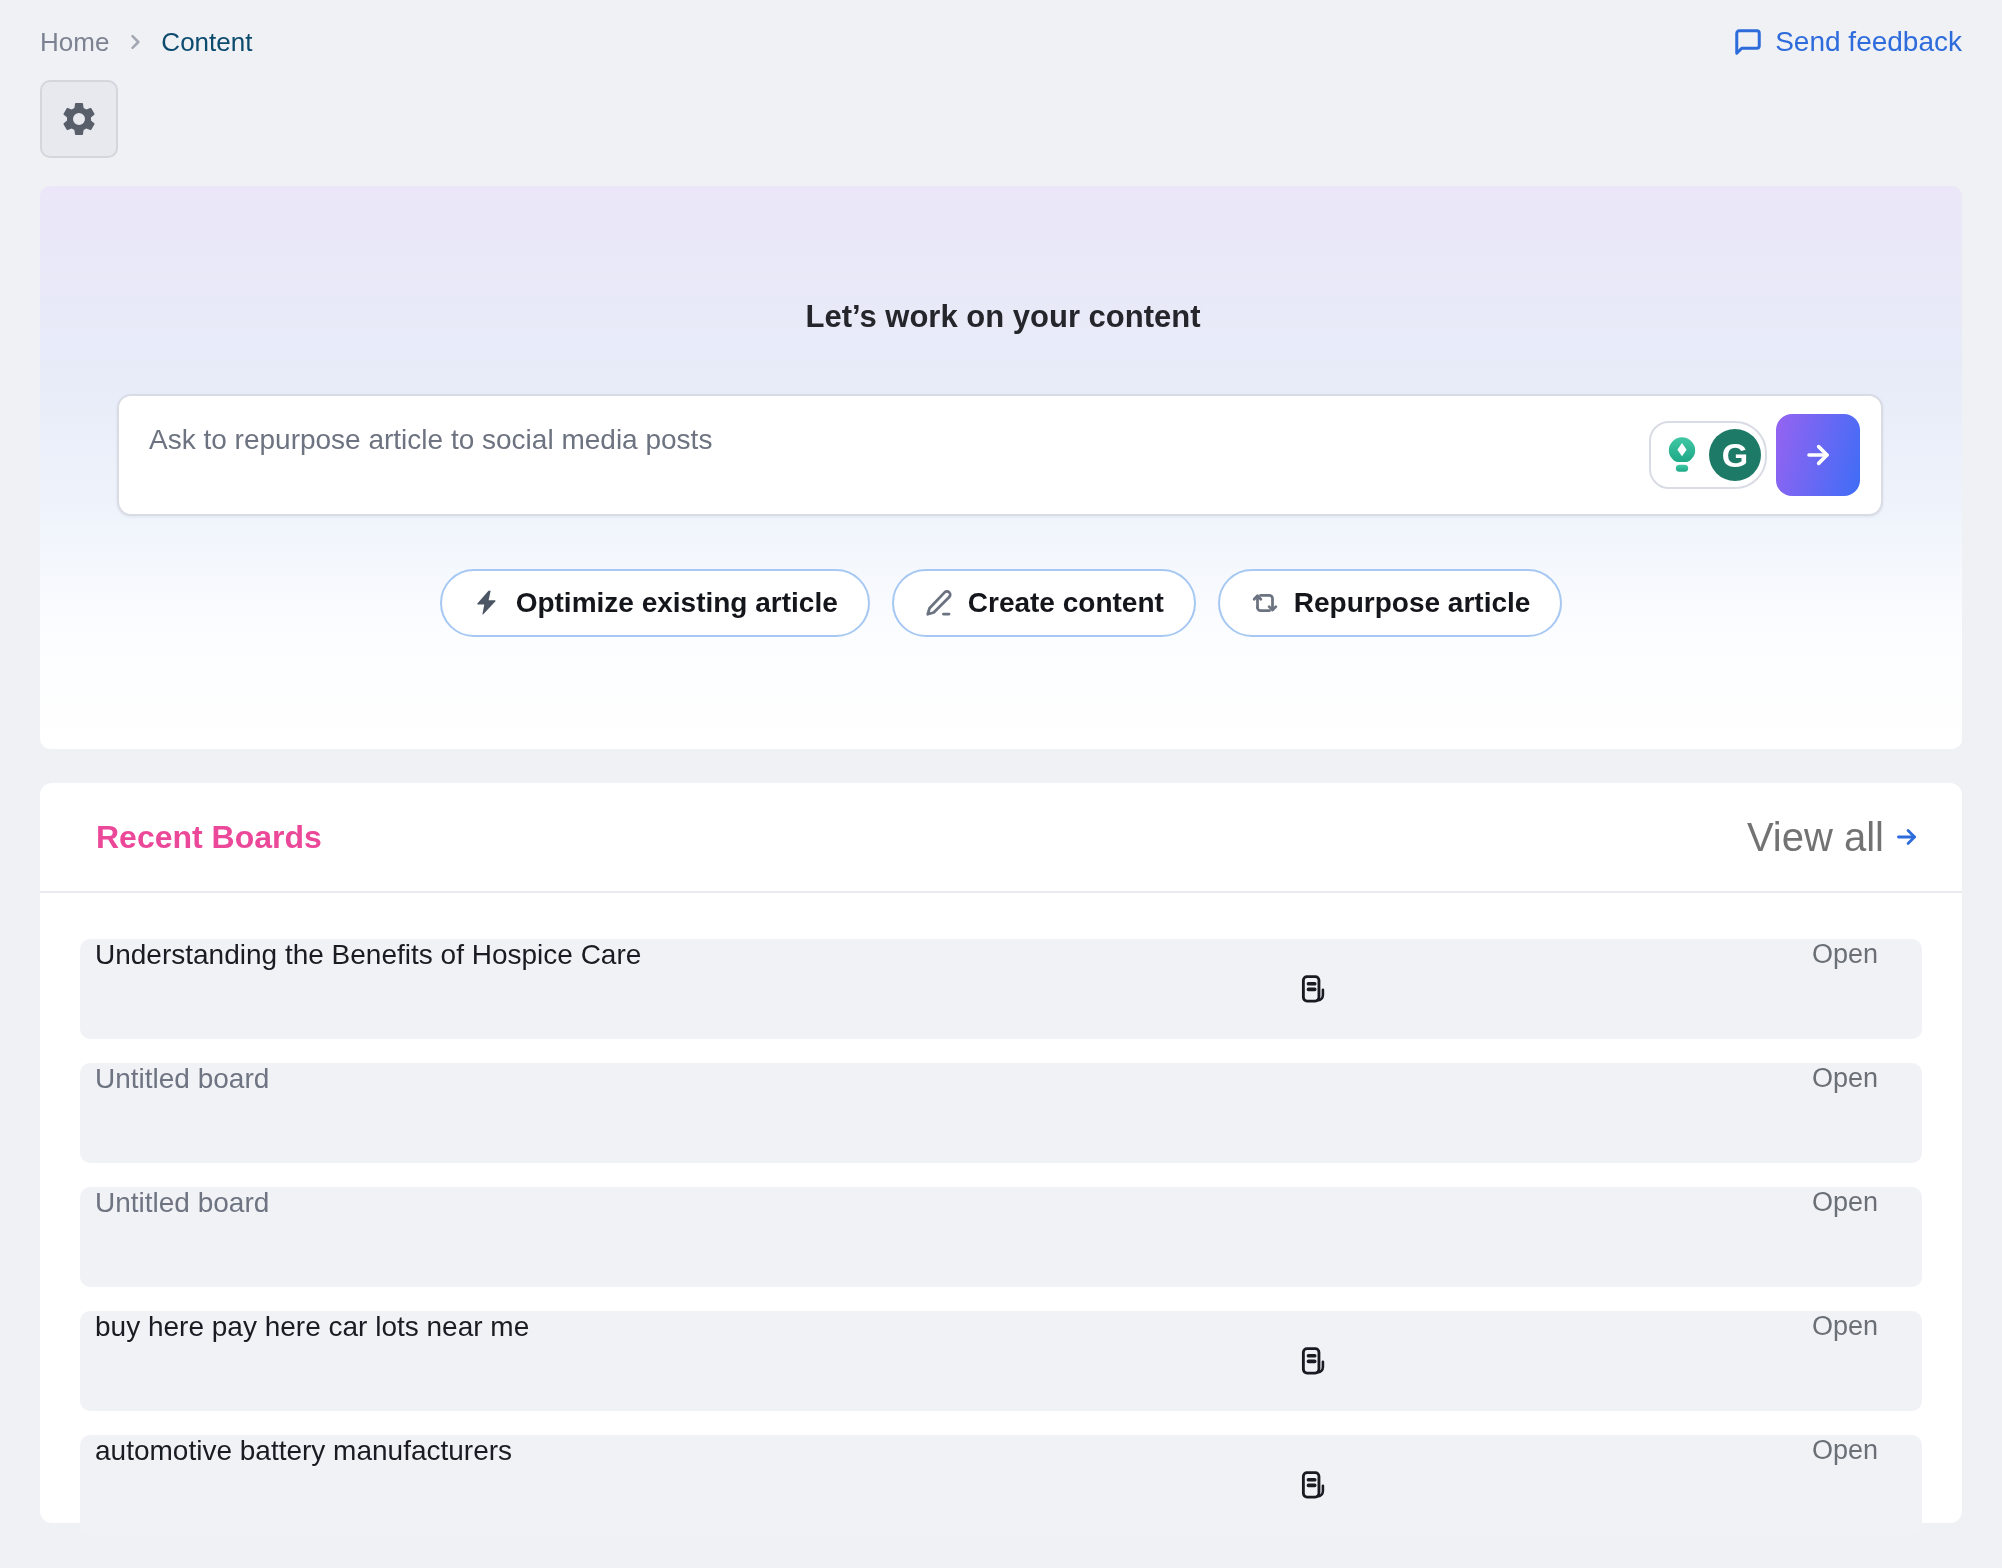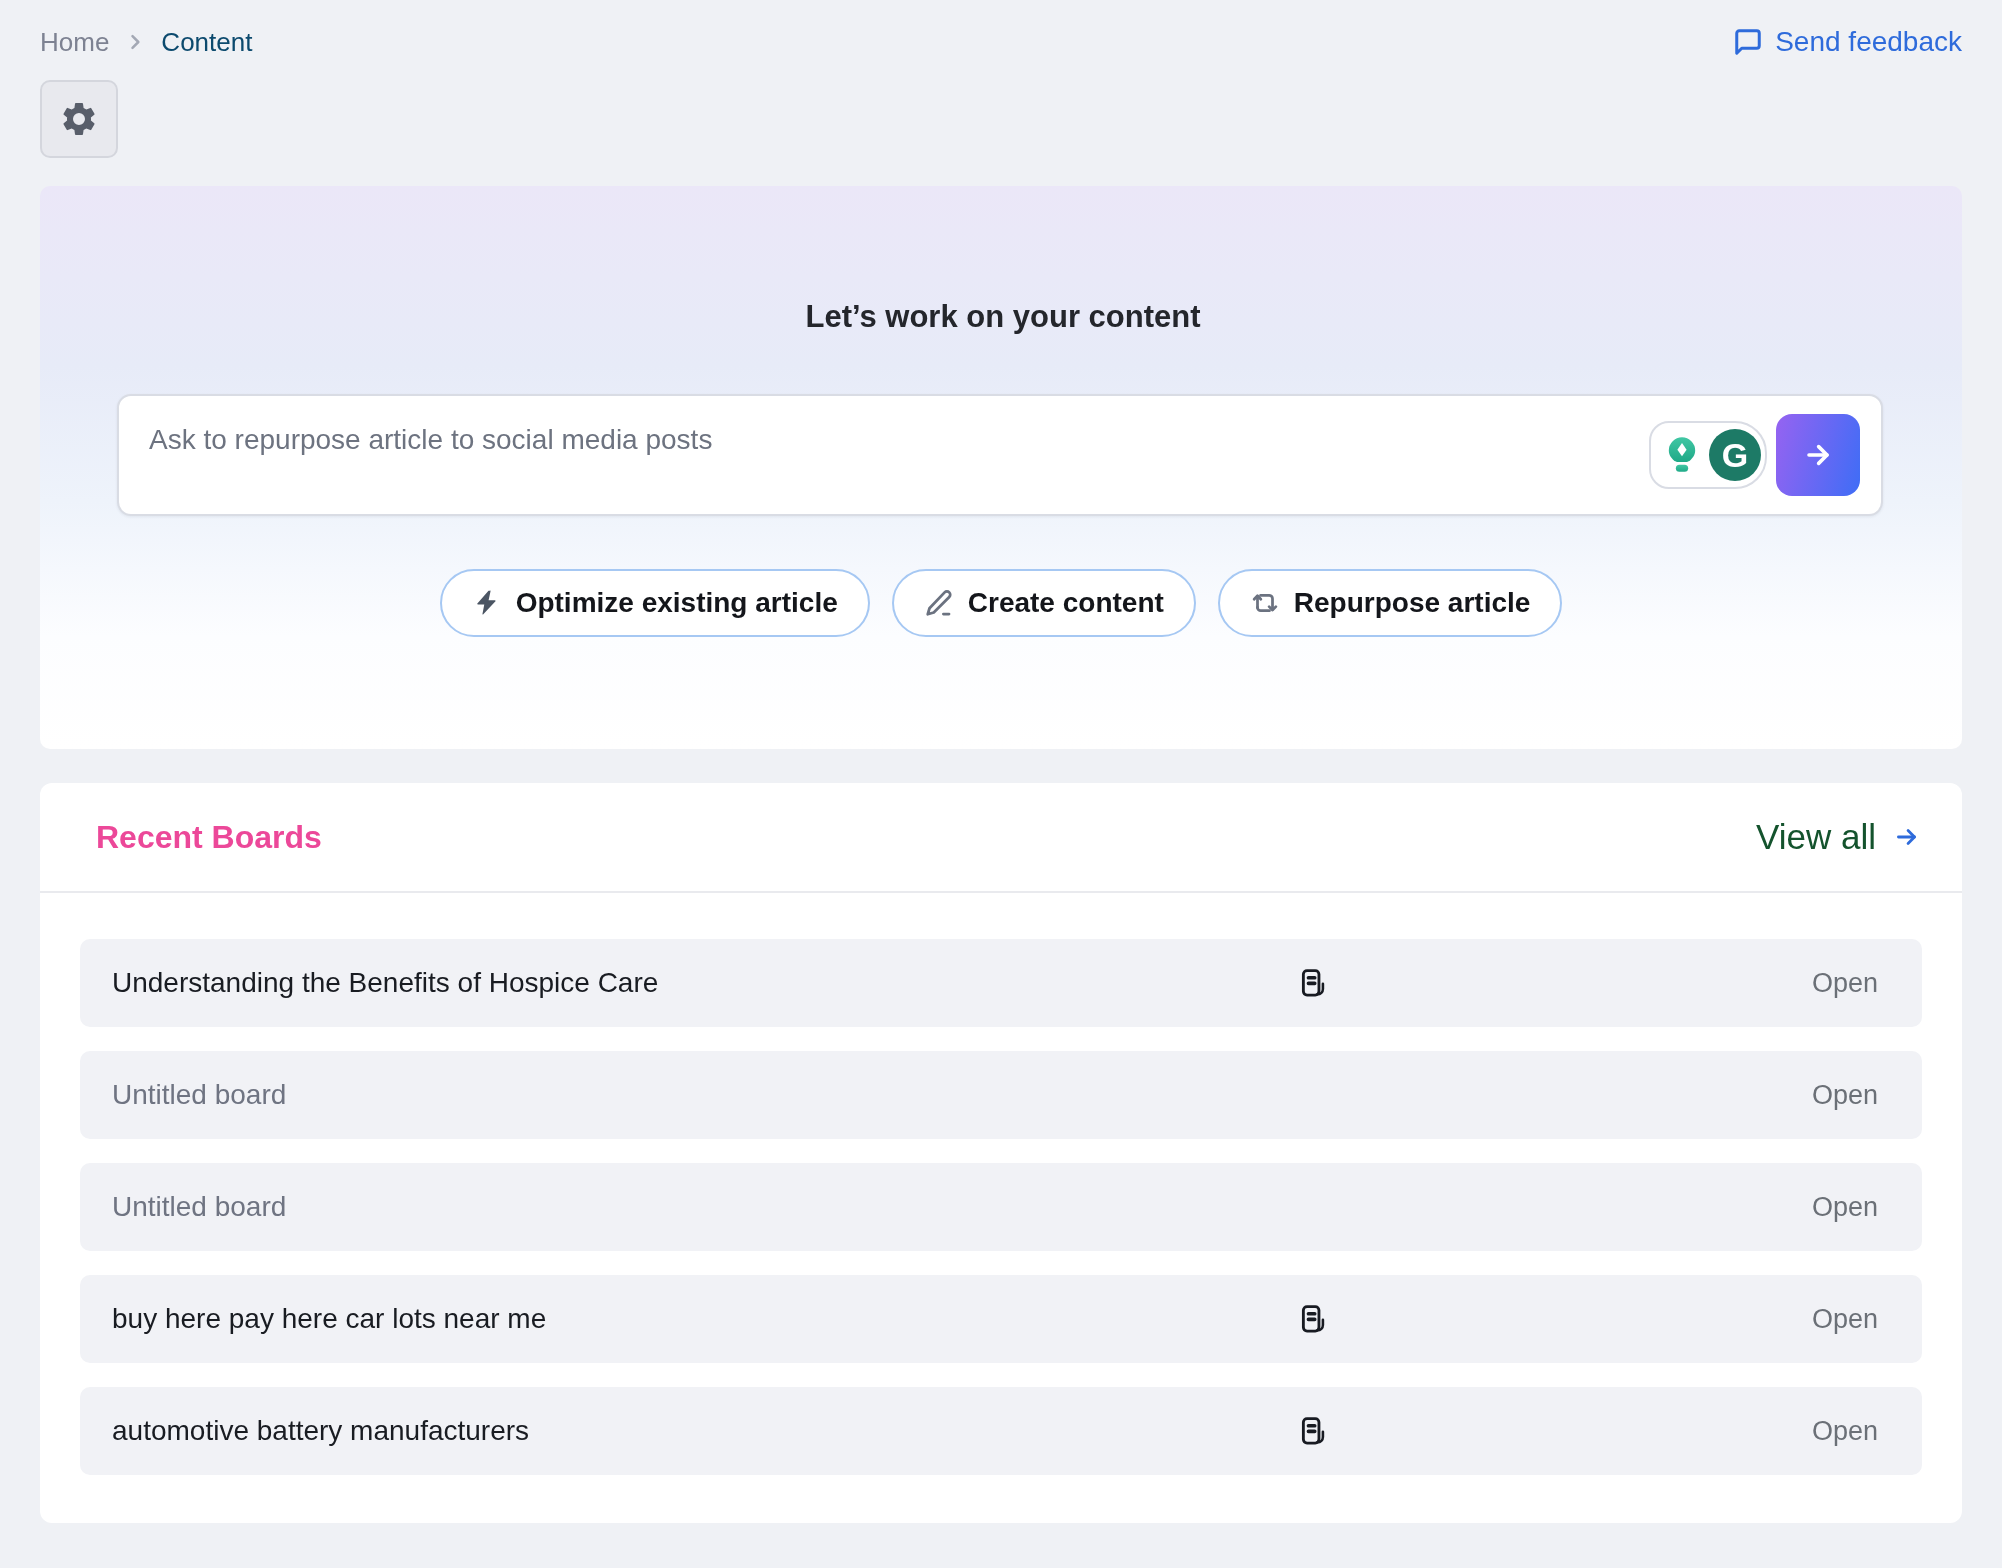--- a/index.html
+++ b/index.html
@@ -40,24 +40,24 @@
   .quick-actions{position:absolute;top:383px;left:0;right:0;display:flex;justify-content:center;gap:22px;}
   .qa-btn{display:flex;align-items:center;gap:14px;height:68px;padding:0 30px;border-radius:34px;background:#fff;
           border:2px solid #a6c8f3;font-size:28px;font-weight:600;color:#14161b;
           font-family:"Liberation Sans",sans-serif;cursor:pointer;}
 
   
   .boards-card{margin-top:34px;background:#fff;border-radius:12px;height:740px;box-sizing:border-box;}
   .boards-header{display:flex;justify-content:space-between;align-items:center;height:108px;padding:0 40px;
                  border-bottom:2px solid #e9eaee;}
   .boards-title{font-size:32px;font-weight:700;color:#ec4899;margin:16px;}
-  .view-all{color:#14532d;font-size:35px;font-weight:500;display:flex;gap:16px;align-items:center;cursor:pointer;text-decoration:none;}
+  .view-all{color:#737373;font-size:40px;font-weight:500;display:flex;gap:8px;align-items:center;cursor:pointer;text-decoration:none;}
   .board-list{padding:46px 40px 0;display:flex;flex-direction:column;gap:24px;}
-  .board-row{position:relative;height:88px;background:#f1f2f6;border-radius:10px;display:flex;align-items:center;
-             padding:0 44px 0 32px;box-sizing:border-box;cursor:pointer;}
+  .board-row{position:relative;height:100px;background:#f1f2f6;border-radius:10px;display:flex;
+             padding:0 44px 0 15px;box-sizing:border-box;cursor:pointer;}
   .board-title{font-size:28px;font-weight:500;color:#191c22;}
   .board-title.muted{color:#6f7482;font-weight:400;}
   .doc-icon{position:absolute;left:1216px;top:50%;transform:translateY(-50%);display:flex;}
   .open-label{margin-left:auto;font-size:27px;color:#6b7077;font-weight:500;}
   svg{display:block;}
 </style>
 </head>
 <body>
 
 <div class="page">

